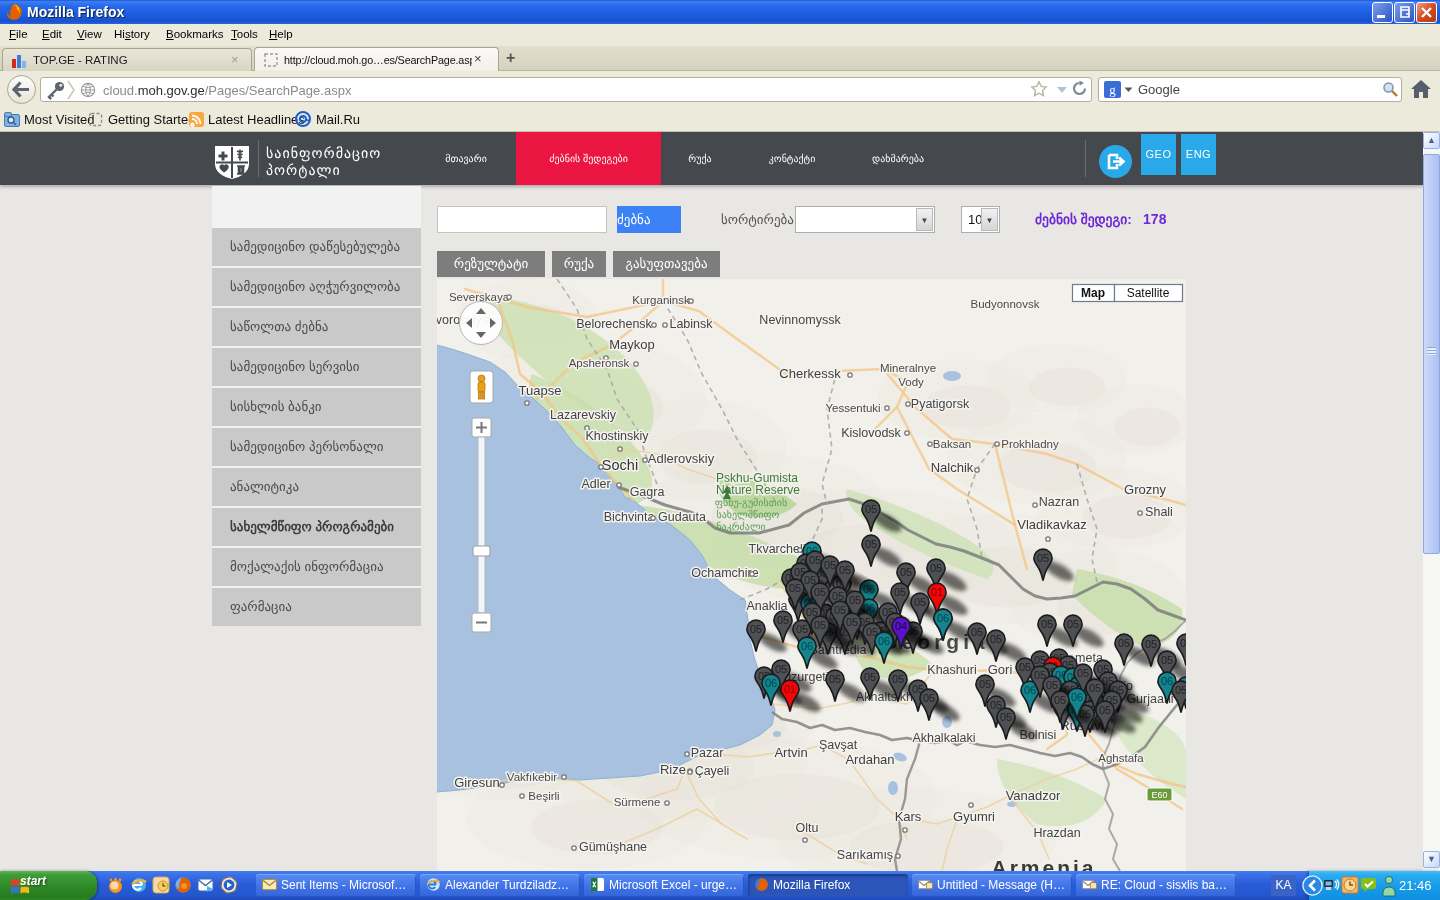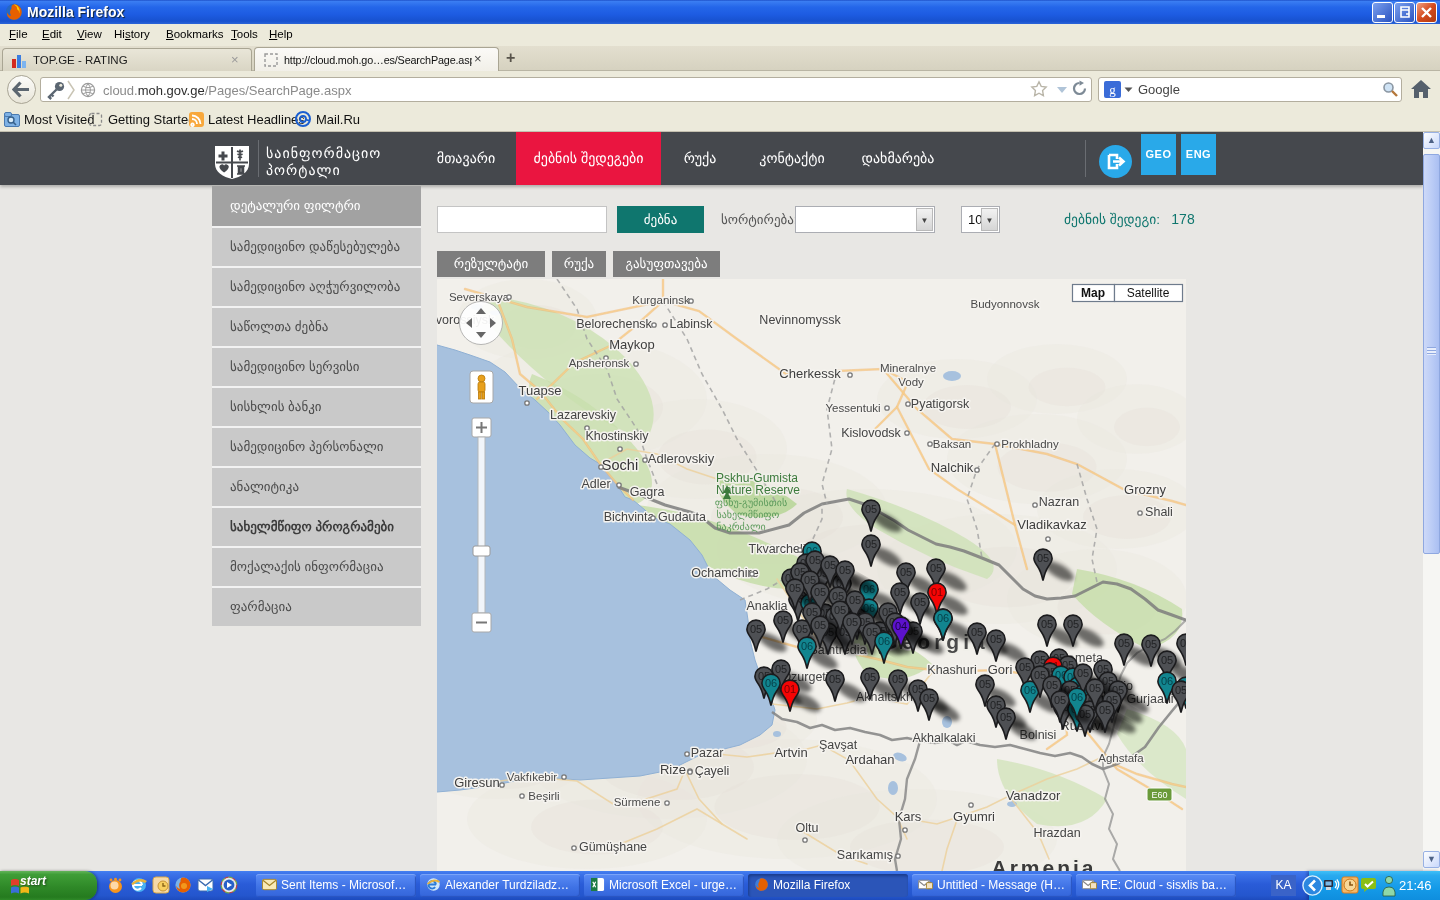--- a/index.html
+++ b/index.html
@@ -14,22 +14,22 @@
 #tabbar{left:0;top:46px;width:1440px;height:25px;background:linear-gradient(180deg,#e3dfcf,#d6d2c0);border-bottom:1px solid #b9b5a4}
 .tab1{position:absolute;left:2px;top:2px;width:250px;height:23px;white-space:nowrap;overflow:hidden;background:linear-gradient(180deg,#e9e6d8,#d9d5c4);border:1px solid #a9a593;border-bottom:none;border-radius:4px 4px 0 0;font-size:11.5px;color:#1c1c1c}
 .tab2{position:absolute;left:254px;top:1px;width:245px;height:24px;white-space:nowrap;overflow:hidden;background:linear-gradient(180deg,#fbfaf7,#f1efe8);border:1px solid #a9a593;border-bottom:none;border-radius:4px 4px 0 0;font-size:11.5px;color:#111}
 #navbar{left:0;top:71px;width:1440px;height:36px;background:#eceadb}
 #urlbar{position:absolute;left:40px;top:6px;width:1052px;height:25px;background:#fff;border:1px solid #b3ae9e;border-radius:3px;font-size:13px}
 #searchbar{position:absolute;left:1098px;top:6px;width:304px;height:25px;background:#fff;border:1px solid #b3ae9e;border-radius:3px;font-size:13px}
 #bookmarks{left:0;top:107px;width:1440px;height:25px;background:#eceadb;border-bottom:1px solid #c6c2b2;font-size:13px;color:#111}
 #bookmarks span{position:absolute;top:5px}
 
 #siteheader{left:0;top:132px;width:1423px;height:53px;background:#45484d;box-shadow:0 2px 3px rgba(0,0,0,.25)}
-.nav{position:absolute;top:0;height:53px;line-height:53px;color:#fff;font-size:14px;text-align:center}
-.gbtn{position:absolute;top:2px;height:41px;width:35px;background:#29a9e9;color:#fff;font-size:11px;font-weight:bold;text-align:center;line-height:41px;letter-spacing:.5px}
+.nav{position:absolute;top:0;height:53px;line-height:53px;color:#fff;font-size:10px;text-align:center}
+.gbtn{position:absolute;top:2px;height:41px;width:35px;background:#29a9e9;color:#fff;font-size:11px;font-weight:normal;text-align:center;line-height:41px;letter-spacing:.5px}
 .sbitem{position:absolute;left:212px;width:209px;background:#c9c9c9;color:#4c4c4c;font-size:13px;line-height:38px;padding-left:18px}
 .graybtn{position:absolute;top:251px;height:26px;background:#7d7d7d;color:#fff;font-size:13px;text-align:center;line-height:26px}
 .xpsel{position:absolute;top:206px;height:27px;background:#fff;border:1px solid #abadb3}
 .xparrow{position:absolute;right:1px;top:1px;bottom:1px;width:17px;background:linear-gradient(180deg,#f2f2f2,#d5d5d5);border:1px solid #b9b9b9;color:#444;font-size:8px;text-align:center;line-height:23px}
 
 #vscroll{left:1423px;top:132px;width:17px;height:739px;background:#f6f6f3}
 .sbtn{position:absolute;left:0;width:17px;height:17px;background:linear-gradient(135deg,#fdfefe,#c9d8fb);border:1px solid #98b1e4;border-radius:2px;color:#4d6185;font-size:9px;text-align:center;line-height:15px}
 
 #taskbar{left:0;top:871px;width:1440px;height:29px;background:linear-gradient(180deg,#4581f2 0%,#3d74ea 8%,#2a5cd8 45%,#2456cd 85%,#1d4bbd 100%)}
 .task{position:absolute;top:3px;height:23px;border-radius:3px;background:linear-gradient(180deg,#5a8cf5,#3e71e4 60%,#3465da);box-shadow:inset 0 1px 0 #7aa4f8, inset -1px -1px 1px #2a55c0;color:#fff;font-size:12px;line-height:23px;white-space:nowrap;overflow:hidden}
@@ -168,39 +168,38 @@
     <div class="abs" style="left:1085px;top:8px;width:1px;height:37px;background:#6a6d72"></div>
     <svg class="abs" style="left:1099px;top:13px" width="33" height="33" viewBox="0 0 33 33">
         <circle cx="16.5" cy="16.5" r="16.5" fill="#29a9e9"></circle>
         <path d="M10 10 h8 v4 M10 10 v13 h8 v-4" stroke="#fff" stroke-width="2.6" fill="none"></path>
         <path d="M14 16.5 h9 M20 12.5 l4.5 4 l-4.5 4" stroke="#fff" stroke-width="2.6" fill="none"></path>
       </svg>
     <div class="gbtn" style="left:1141px">GEO</div>
     <div class="gbtn" style="left:1181px">ENG</div>
   </div>
   <div class="abs" style="left:212px;top:186px;width:209px;height:440px;background:#f2f2f2"></div>
-  <div class="abs sbitem" style="top:186px;height:40px;background:#a2a2a2;color:#fff;line-height:40px">დეტალური ფილტრი</div>
   <div class="abs sbitem" style="top:228px;height:38px">სამედიცინო დაწესებულება</div>
   <div class="abs sbitem" style="top:268px;height:38px">სამედიცინო აღჭურვილობა</div>
   <div class="abs sbitem" style="top:308px;height:38px">საწოლთა ძებნა</div>
   <div class="abs sbitem" style="top:348px;height:38px">სამედიცინო სერვისი</div>
   <div class="abs sbitem" style="top:388px;height:38px">სისხლის ბანკი</div>
   <div class="abs sbitem" style="top:428px;height:38px">სამედიცინო პერსონალი</div>
   <div class="abs sbitem" style="top:468px;height:38px">ანალიტიკა</div>
   <div class="abs sbitem" style="top:548px;height:38px">მოქალაქის ინფორმაცია</div>
   <div class="abs sbitem" style="top:508px;height:38px;font-weight:bold;color:#3c3c3c">სახელმწიფო პროგრამები</div>
   <div class="abs sbitem" style="top:588px;height:38px">ფარმაცია</div>
   <div class="abs" style="left:437px;top:206px;width:170px;height:27px;background:#fff;border:1px solid #c4c4c4"></div>
-  <div class="abs" style="left:617px;top:206px;width:87px;height:27px;background:#0f766e;color:#fff;font-size:13px;text-align:center;line-height:27px">ძებნა</div>
+  <div class="abs" style="left:617px;top:206px;width:64px;height:27px;background:#3b82f6;color:#fff;font-size:13px;line-height:27px">ძებნა</div>
   <div class="abs" style="left:721px;top:212px;color:#555;font-size:13px">სორტირება:</div>
   <div class="abs xpsel" style="left:795px;width:140px">
       <div class="xparrow">▼</div>
     </div>
   <div class="abs xpsel" style="left:961px;width:39px;font-size:13px;color:#111;padding:5px 0 13px 6px">10<div class="xparrow">▼</div></div>
-  <div class="abs" style="left:1064px;top:211px;color:#0f766e;font-size:13.5px;font-weight:normal">ძებნის შედეგი:&nbsp;&nbsp; <span style="font-size:14px">178</span></div>
+  <div class="abs" style="left:1035px;top:211px;color:#6d28d9;font-size:13.5px;font-weight:bold">ძებნის შედეგი:&nbsp;&nbsp; <span style="font-size:14px">178</span></div>
   <div class="abs graybtn" style="left:437px;width:108px">რეზულტატი</div>
   <div class="abs graybtn" style="left:552px;width:54px">რუქა</div>
   <div class="abs graybtn" style="left:613px;width:107px">გასუფთავება</div>
   <div class="abs" id="mapbox" style="left:437px;top:279px;width:749px;height:592px;background:#f0eeea">
       <svg id="map" width="749" height="592" viewBox="0 0 749 592" style="position:absolute;left:0;top:0">
 <defs>
 <path id="pin" d="M10 32.5 C8.3 25 7 21.8 4.5 18.2 C2.2 15 0.9 13 0.9 10.2 A9.1 9.1 0 0 1 19.1 10.2 C19.1 13 17.8 15 15.5 18.2 C13 21.8 11.7 25 10 32.5 Z" stroke="#1b1b1d" stroke-width="1.6"></path>
 <filter id="blur2">
             <feGaussianBlur stdDeviation="2.2"></feGaussianBlur>
           </filter>

